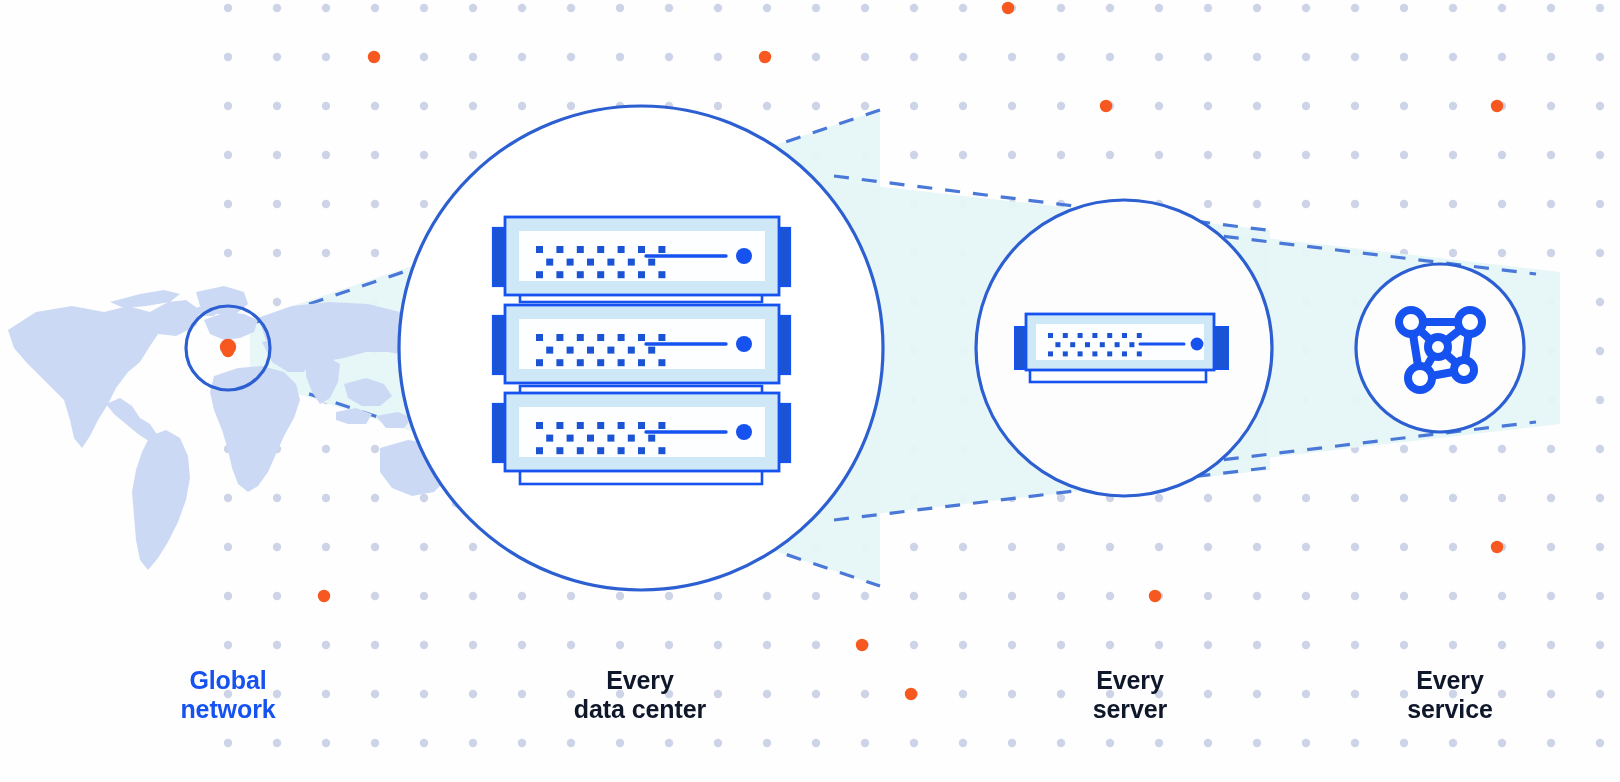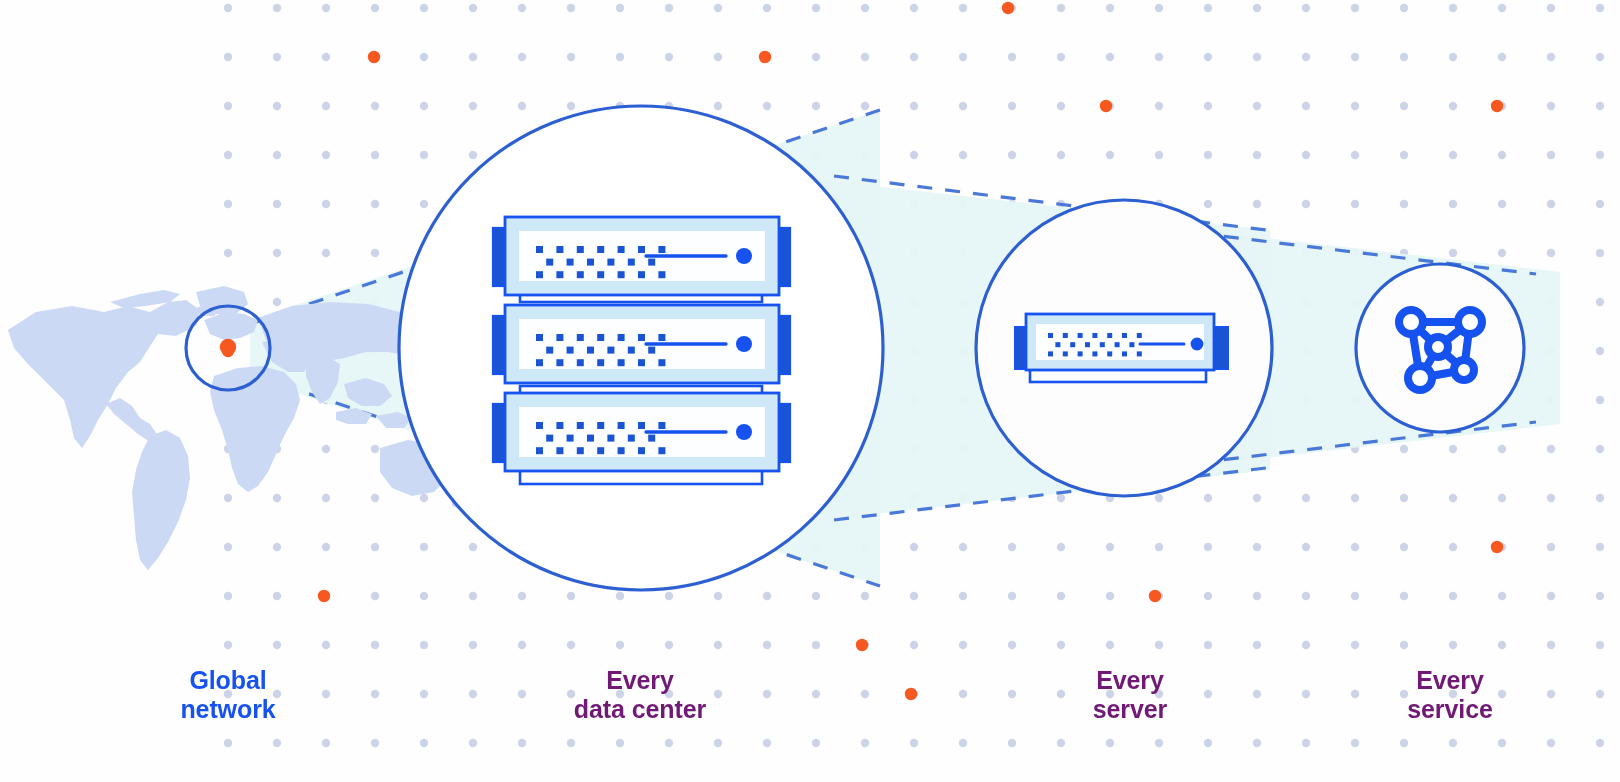--- a/index.html
+++ b/index.html
@@ -22,21 +22,21 @@
     height: 782px;
   }
   .label {
     position: absolute;
     text-align: center;
     font-family: "Liberation Sans", sans-serif;
     font-size: 25px;
     font-weight: 700;
     line-height: 1.16;
     letter-spacing: -0.1px;
-    color: #701a75;
+    color: #0f172a;
     white-space: pre-line;
     pointer-events: none;
   }
   .label.accent { color: #1652f0; }
   #label-global   { left: 128px; top: 666px; width: 200px; }
   #label-dc       { left: 540px; top: 666px; width: 200px; }
   #label-server   { left: 1030px; top: 666px; width: 200px; }
   #label-service  { left: 1350px; top: 666px; width: 200px; }
 </style>
 </head>

